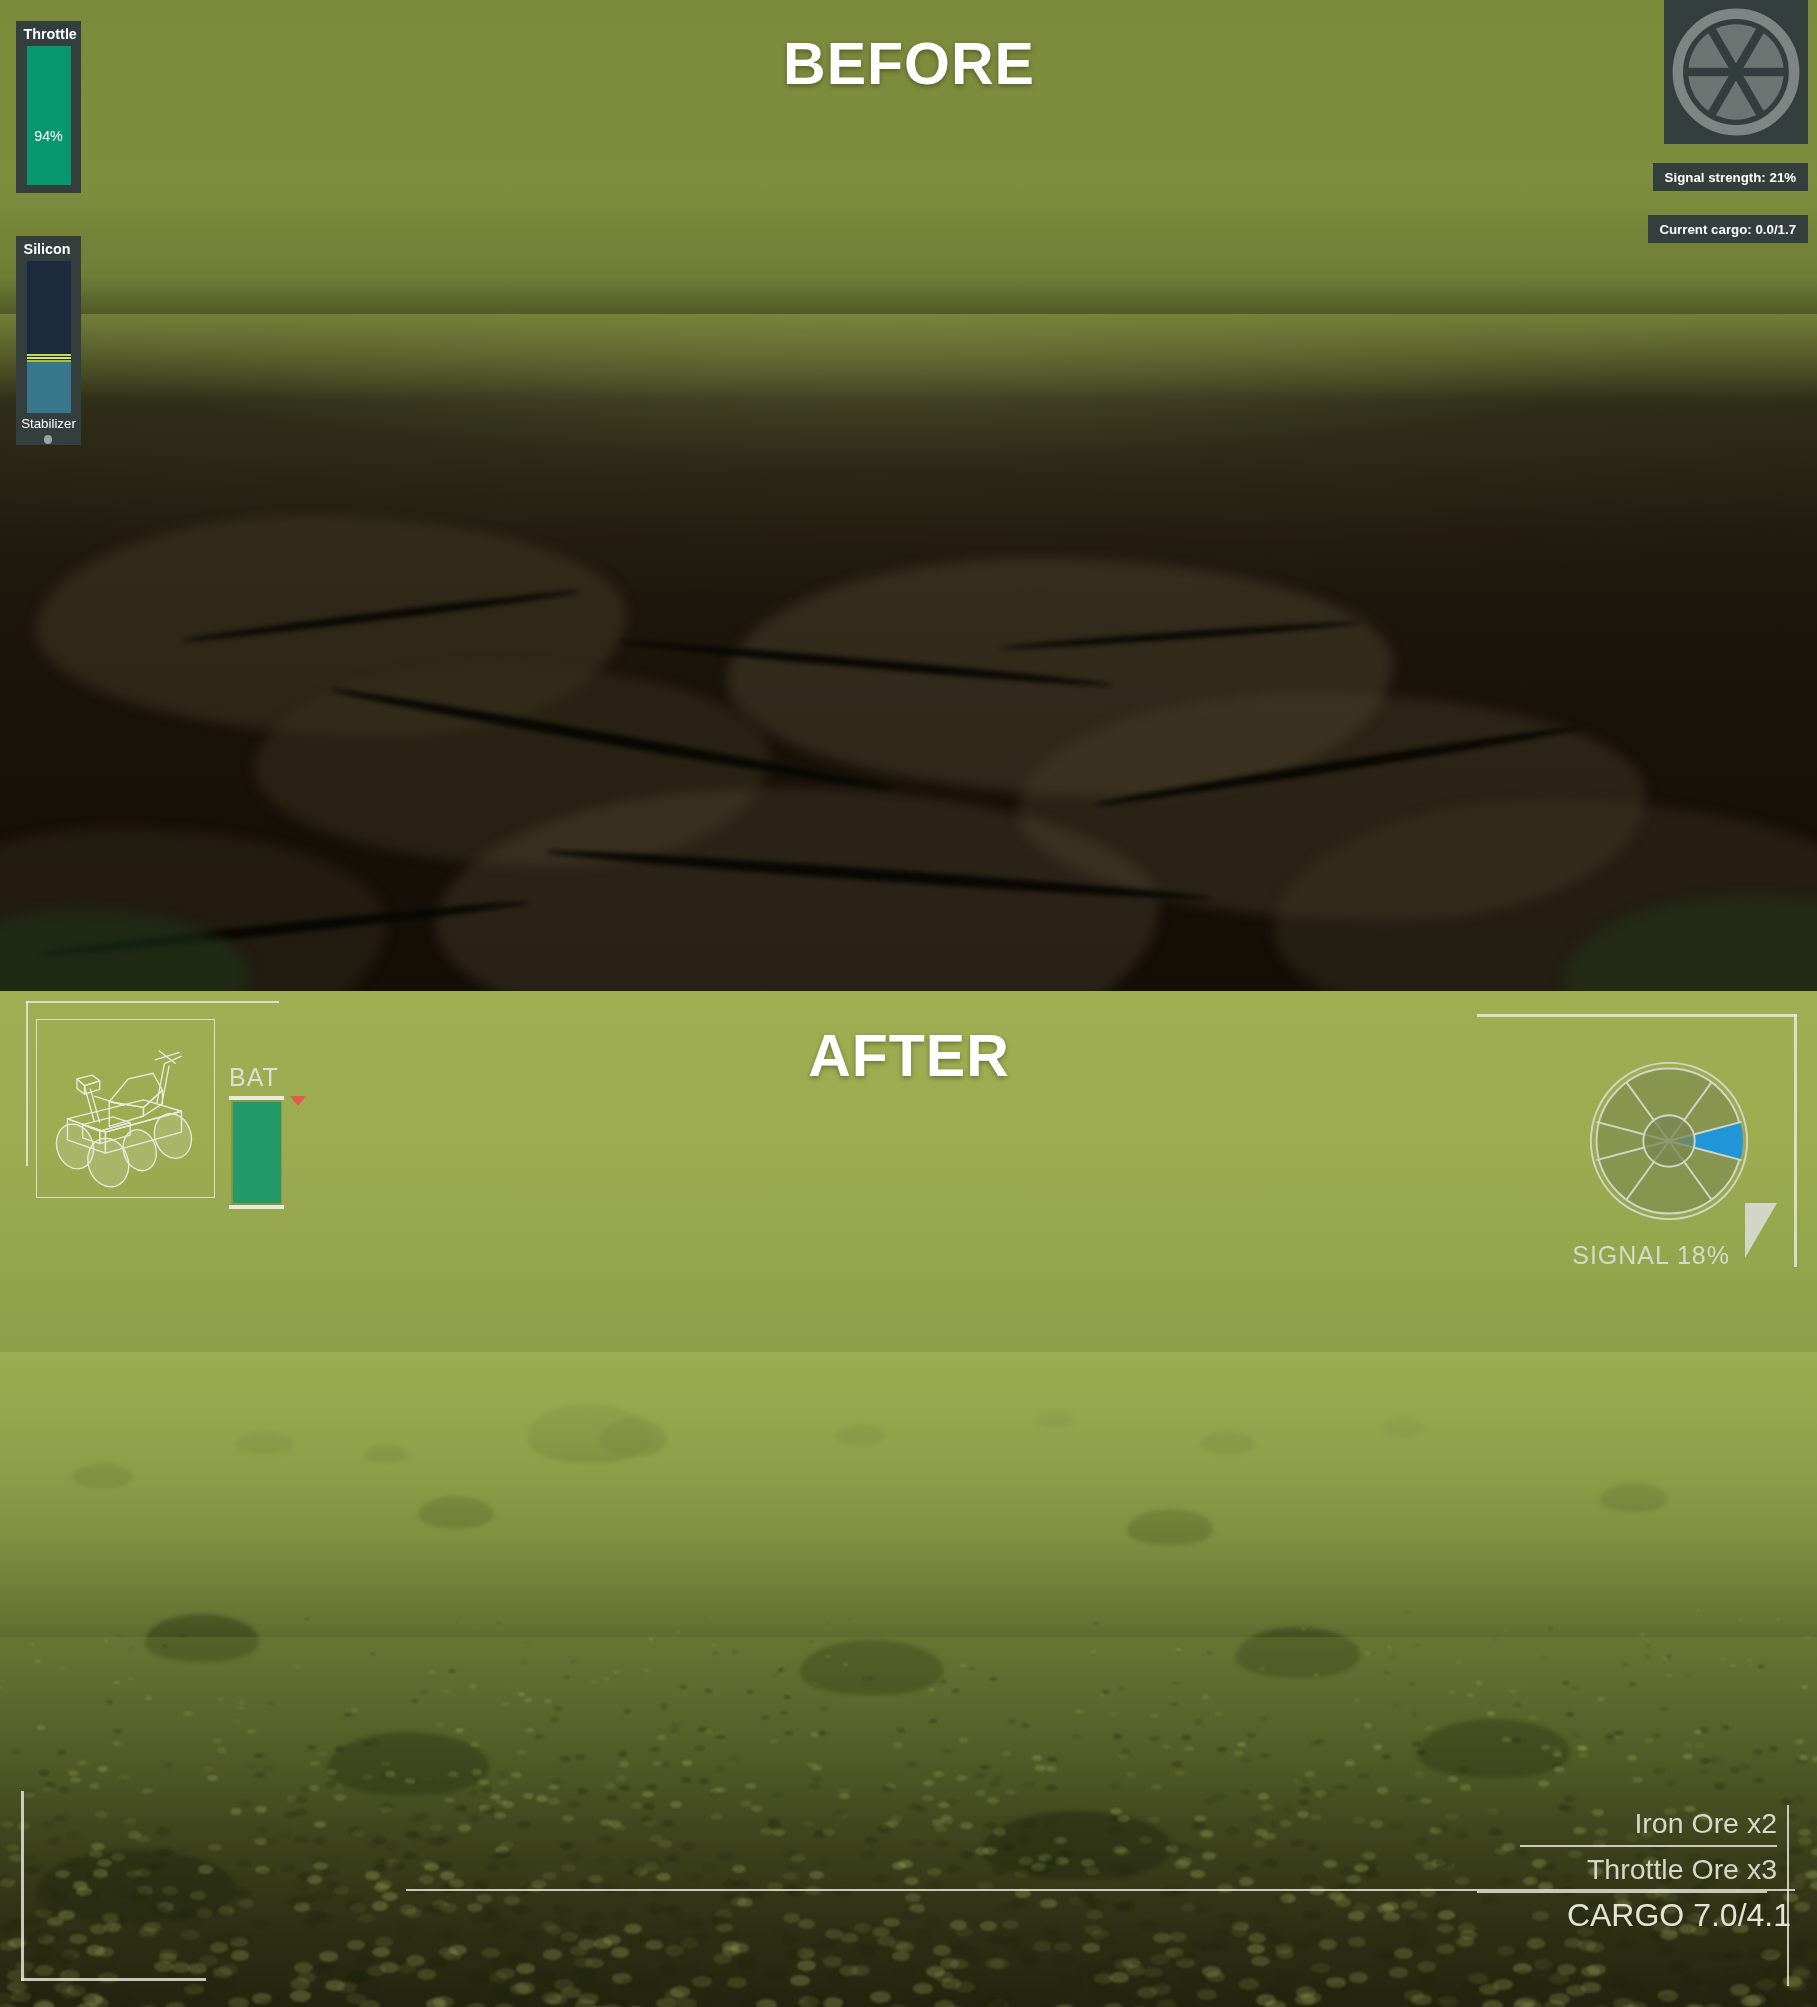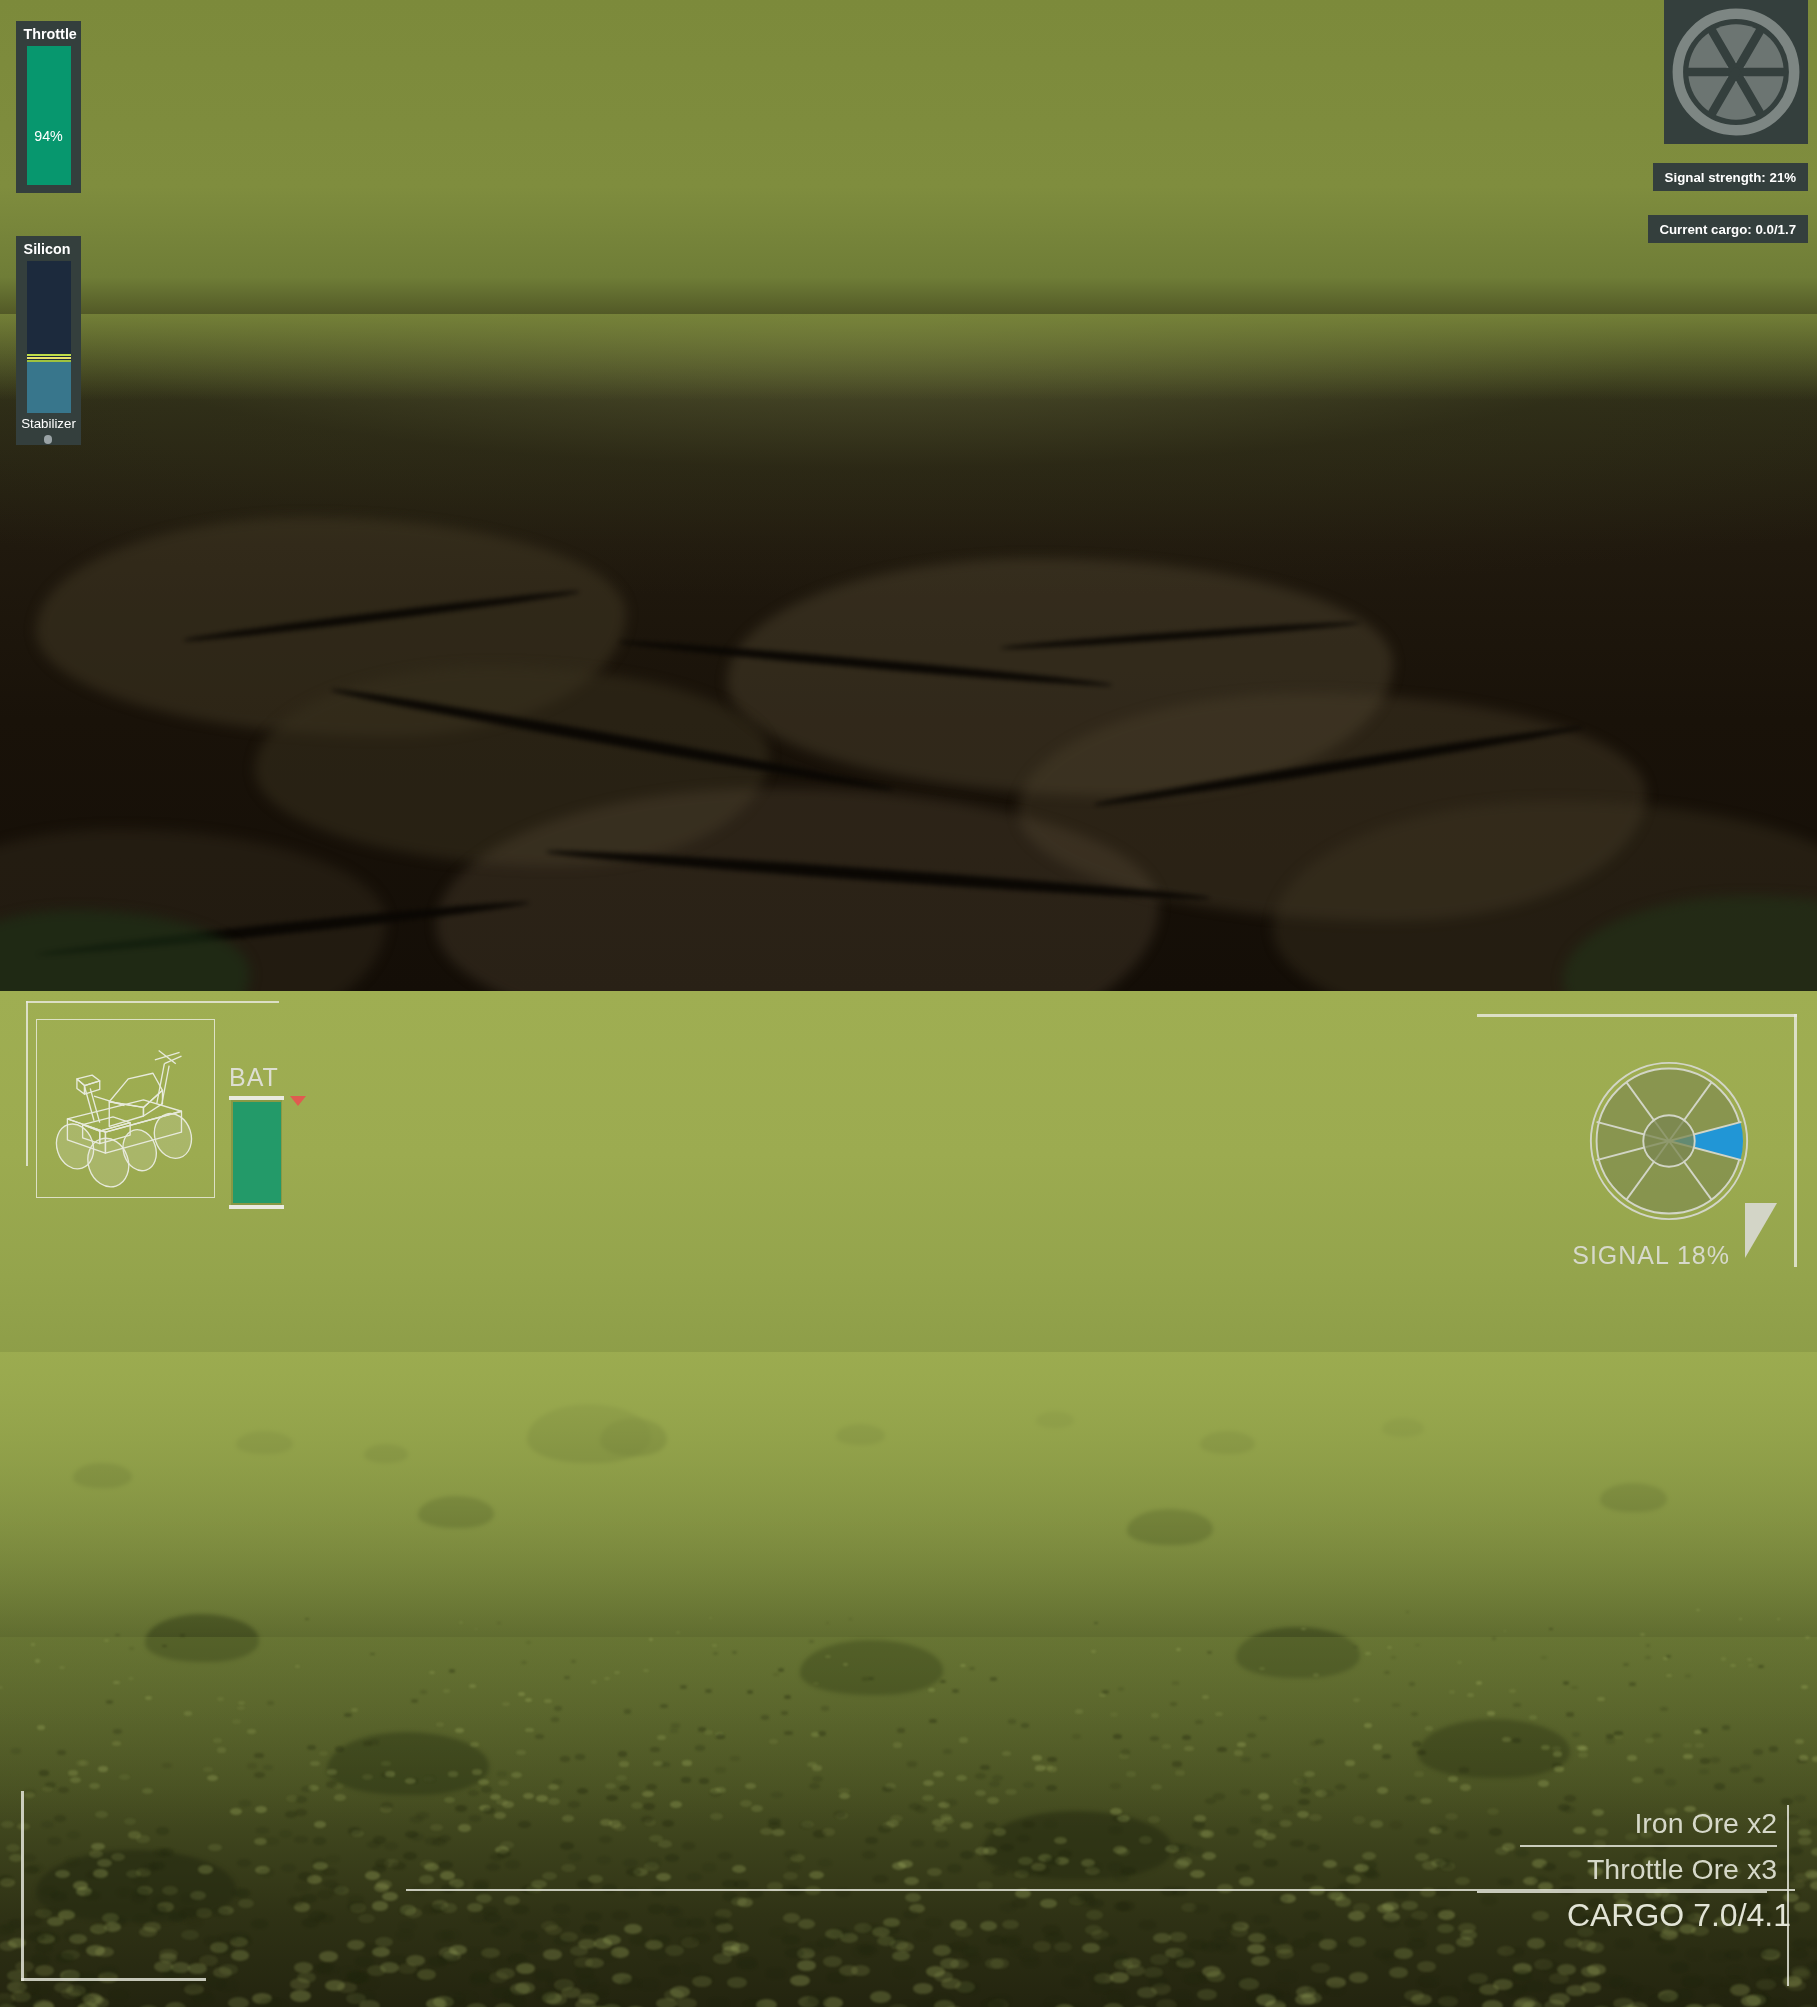--- a/index.html
+++ b/index.html
@@ -116,20 +116,21 @@
       <div class="crack" style="left:55%;top:47%;width:361px;height:6.7px;transform:rotate(-4deg);"></div>
       <div class="crack" style="left:18%;top:62%;width:571px;height:10.5px;transform:rotate(10deg);"></div>
       <div class="crack" style="left:60%;top:66%;width:495px;height:9.5px;transform:rotate(-9deg);"></div>
       <div class="crack" style="left:30%;top:82%;width:666px;height:12.4px;transform:rotate(4deg);"></div>
       <div class="crack" style="left:2%;top:90%;width:495px;height:11.4px;transform:rotate(-6deg);"></div>
       <div class="rockA" style="left:-4%;top:88%;width:323px;height:143px;background:rgba(30,52,24,.55);"></div>
       <div class="rockA" style="left:86%;top:86%;width:399px;height:162px;background:rgba(34,56,26,.5);"></div>
       <div class="fog" style="top:0;height:86px;background:linear-gradient(180deg,rgba(124,138,59,.85),rgba(124,138,59,0));"></div>
     </div>
 
+    <div class="bigtitle" style="top:30px;">BEFORE</div>
 
     <div class="hudbox" id="bat-panel">
       <div class="lbl">Throttle</div>
       <div id="bat-fill"></div>
       <div id="bat-pct">94%</div>
     </div>
 
     <div class="hudbox" id="thr-panel">
       <div class="lbl">Silicon</div>
       <div id="thr-track">
@@ -1578,20 +1579,21 @@
         <div class="pebble" style="left: 77.5498%; top: 88.2026%; width: 17.6px; height: 10px; background: rgba(30, 36, 12, 0.11);"></div>
         <div class="pebble" style="left: 88.7994%; top: 58.3947%; width: 8.9px; height: 5px; background: rgba(172, 186, 104, 0.09);"></div>
         <div class="pebble" style="left: 23.1129%; top: 77.5428%; width: 14.5px; height: 8.2px; background: rgba(172, 186, 104, 0.09);"></div>
         <div class="pebble" style="left: 64.6463%; top: 91.5222%; width: 18.6px; height: 10.5px; background: rgba(30, 36, 12, 0.294);"></div>
         <div class="pebble" style="left: 59.3105%; top: 82.3693%; width: 16px; height: 9px; background: rgba(30, 36, 12, 0.345);"></div>
         <div class="pebble" style="left: 1.89966%; top: 46.9362%; width: 5.5px; height: 3.1px; background: rgba(172, 186, 104, 0.275);"></div>
         <div class="pebble" style="left: 10.6405%; top: 97.8303%; width: 20.5px; height: 11.6px; background: rgba(30, 36, 12, 0.33);"></div>
         <div class="pebble" style="left: 34.1559%; top: 95.5704%; width: 20px; height: 11.2px; background: rgba(30, 36, 12, 0.318);"></div>
       </div>
 
+    <div class="bigtitle" style="top:31px;">AFTER</div>
   </div>
 
   <div class="thinline" id="rover-outer-top"></div>
   <div class="thinline" id="rover-outer-left"></div>
   <div id="rover-frame">
     <svg class="rover-svg" width="173" height="173" viewBox="0 0 182 182">
       <g fill="none" stroke="#e7eadb" stroke-width="1.4" stroke-linejoin="round">
 
         <path d="M32 104 L112 84 L152 96 L72 118 Z"></path>
         <path d="M32 104 L32 126 L72 140 L72 118 Z"></path>

